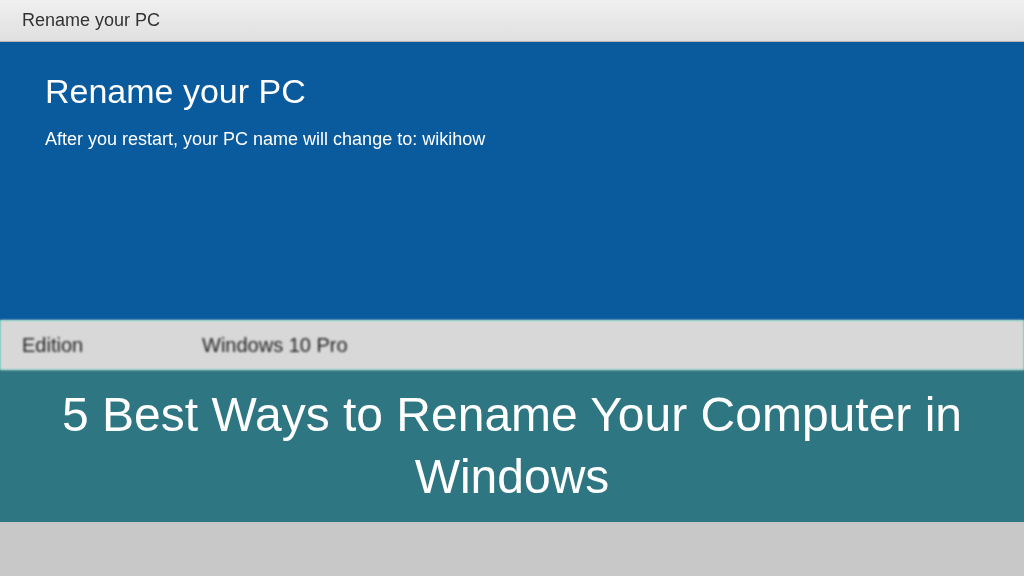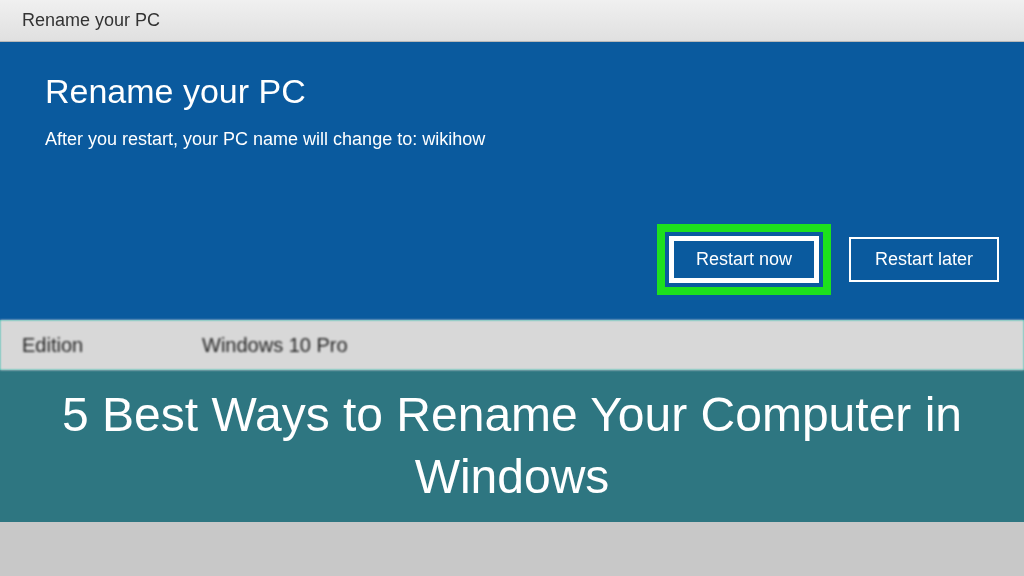--- a/index.html
+++ b/index.html
@@ -122,26 +122,20 @@
 
 <div class="screenshot-area">
   <div class="titlebar">
     <span class="titlebar-text">Rename your PC</span>
   </div>
 
   <div class="dialog-body">
     <div class="dialog-title">Rename your PC</div>
     <div class="dialog-message">After you restart, your PC name will change to: wikihow</div>
 
-    <div class="button-row">
-      <div class="highlight-box">
-        <button class="btn primary">Restart now</button>
-      </div>
-      <button class="btn">Restart later</button>
-    </div>
   </div>
 
   <div class="sys-info-row">
     <span class="sys-label">Edition</span>
     <span class="sys-value">Windows 10 Pro</span>
   </div>
 </div>
 
 <div class="banner">
   <div class="banner-text">5 Best Ways to Rename Your Computer in Windows</div>

